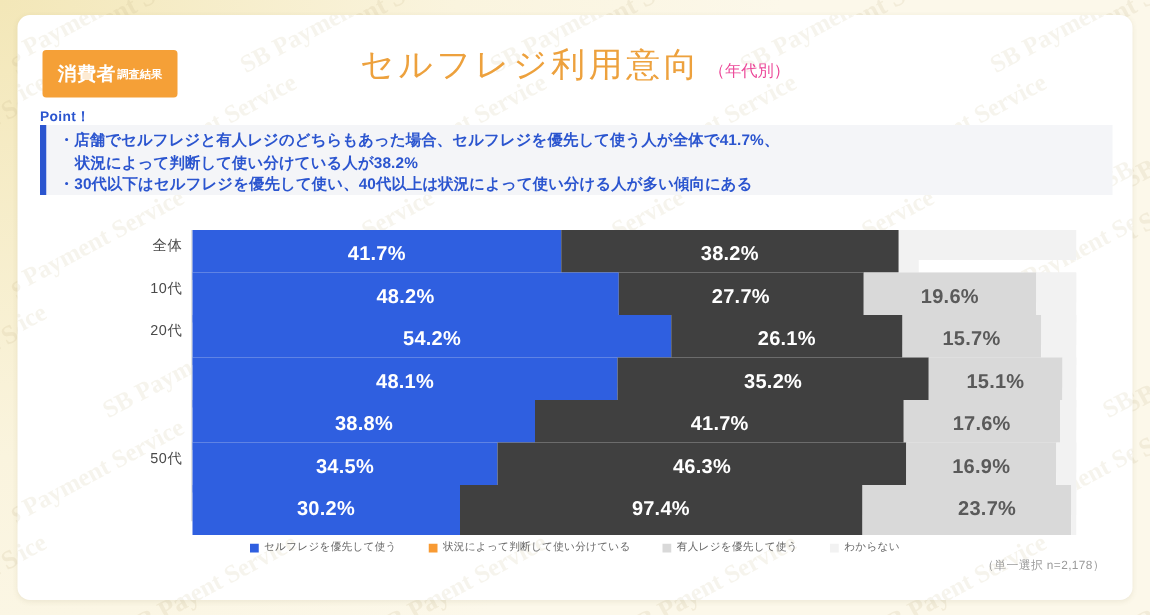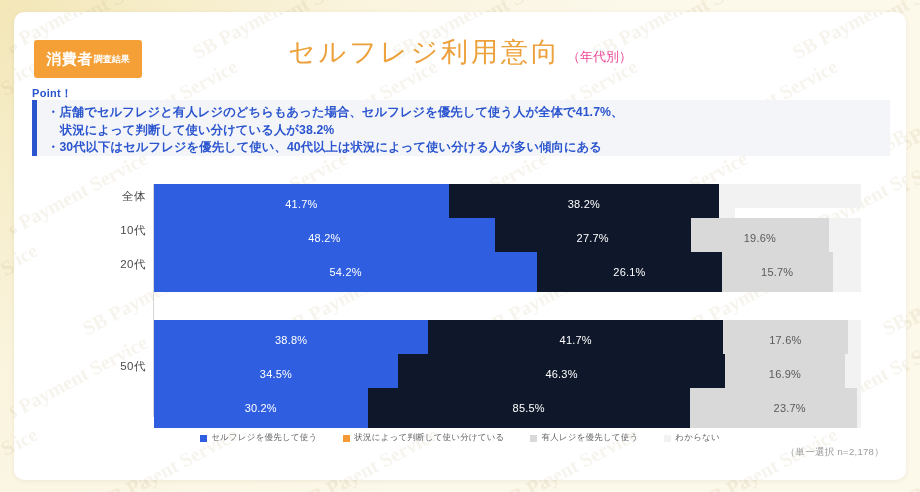--- a/index.html
+++ b/index.html
@@ -82,23 +82,23 @@
   .row-label{
     position:absolute;left:0;top:0;width:92px;height:28px;
     display:flex;align-items:center;justify-content:flex-end;
     font-size:11.5px;color:#4a4a4a;letter-spacing:.5px;
   }
   .track{
     position:absolute;left:100px;top:2px;height:24px;width:707px;
     background:#f2f2f2;display:flex;
   }
   .seg{height:40px;display:flex;align-items:center;justify-content:center;
-       font-size:11px;letter-spacing:.2px;box-sizing:border-box;}
+       font-size:16px;letter-spacing:.2px;box-sizing:border-box;font-weight:bold;}
   .seg.s0{background:#2f5fe0;color:#ffffff;}
-  .seg.s1{background:#0f172a;color:#ffffff;}
+  .seg.s1{background:#404040;color:#ffffff;}
   .seg.s2{background:#d9d9d9;color:#5a5a5a;}
   .seg.s3{background:#f2f2f2;color:#8a8a8a;}
 
   .legend{
     position:absolute;left:0;top:420px;width:892px;
     display:flex;align-items:center;justify-content:center;gap:26px;
   }
   .legend-item{display:flex;align-items:center;gap:4px;}
   .legend-swatch{width:7px;height:7px;display:inline-block;}
   .legend-text{font-size:8.5px;color:#666;letter-spacing:.2px;}
@@ -227,20 +227,26 @@
           <div class="row" style="top: 70px;">
             <div class="row-label">20代</div>
             <div class="track">
               <div class="seg s0" style="width: 54.2%;">54.2%</div>
               <div class="seg s1" style="width: 26.1%;">26.1%</div>
               <div class="seg s2" style="width: 15.7%;">15.7%</div>
               <div class="seg s3" style="width: 4%;"></div>
             </div>
           </div>
           <div class="row" style="top: 104px;">
+            <div class="track">
+              <div class="seg s0" style="width: 48.1%;">48.1%</div>
+              <div class="seg s1" style="width: 35.2%;">35.2%</div>
+              <div class="seg s2" style="width: 15.1%;">15.1%</div>
+              <div class="seg s3" style="width: 1.6%;"></div>
+            </div>
           </div>
           <div class="row" style="top: 138px;">
             <div class="track">
               <div class="seg s0" style="width: 38.8%;">38.8%</div>
               <div class="seg s1" style="width: 41.7%;">41.7%</div>
               <div class="seg s2" style="width: 17.6%;">17.6%</div>
               <div class="seg s3" style="width: 1.9%;"></div>
             </div>
           </div>
           <div class="row" style="top: 172px;">
@@ -248,21 +254,21 @@
             <div class="track">
               <div class="seg s0" style="width: 34.5%;">34.5%</div>
               <div class="seg s1" style="width: 46.3%;">46.3%</div>
               <div class="seg s2" style="width: 16.9%;">16.9%</div>
               <div class="seg s3" style="width: 2.3%;"></div>
             </div>
           </div>
           <div class="row" style="top: 206px;">
             <div class="track">
               <div class="seg s0" style="width: 30.2%;">30.2%</div>
-              <div class="seg s1" style="width: 45.6%;">85.5%</div>
+              <div class="seg s1" style="width: 45.6%;">97.4%</div>
               <div class="seg s2" style="width: 23.7%; padding-left: 32px;">23.7%</div>
               <div class="seg s3" style="width: 0.5%;"></div>
             </div>
           </div>
         </div>
     </div>
 
     <div class="legend" id="legend">
         <div class="legend-item">
           <span class="legend-swatch" style="background: rgb(47, 95, 224);"></span>

